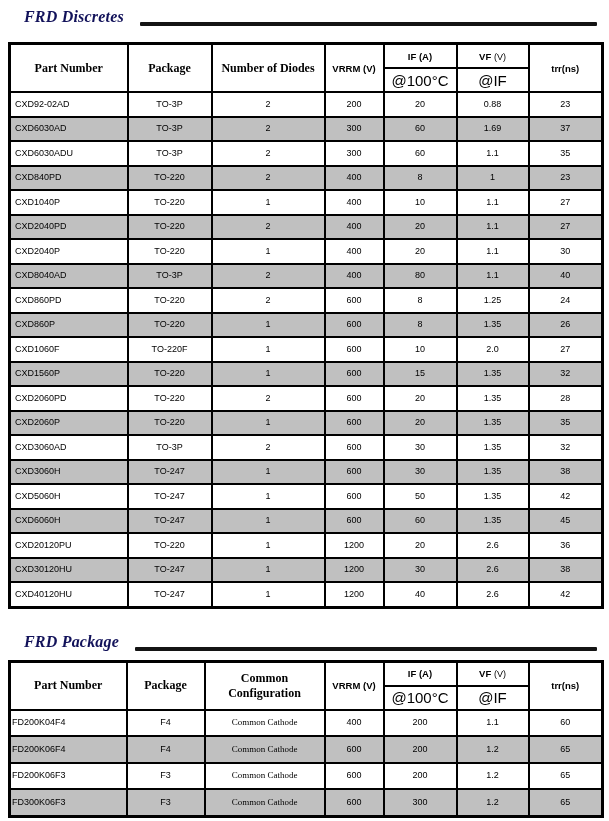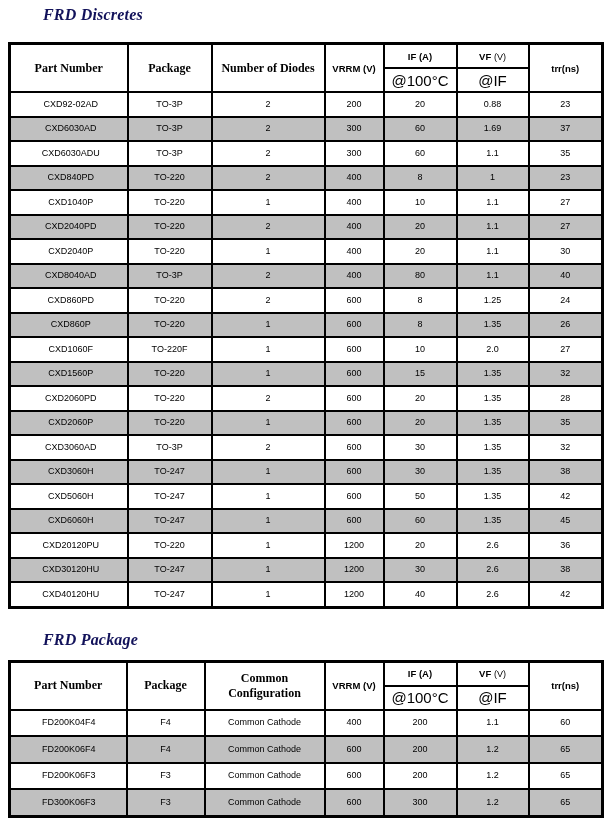--- a/index.html
+++ b/index.html
@@ -5,24 +5,23 @@
   html,body { margin:0; padding:0; background:#ffffff; }
   body {
     width:609px; height:821px;
     font-family:"Liberation Sans", sans-serif;
     color:#000;
     overflow:hidden;
   }
   .page { padding:6px 8px 0 8px; box-sizing:border-box; }
 
   .section-title {
-    display:flex; align-items:flex-start;
-    margin-left:35px; margin-right:4px;
+    display:flex; align-items:flex-end;
+    margin-left:16px; margin-right:4px;
     height:20px;
-    flex-direction:column;
   }
   .section-title .title-text {
     font-family:"Liberation Serif", serif;
     font-style:italic; font-weight:bold;
     font-size:16px; color:#12125a;
     white-space:nowrap; letter-spacing:0.2px;
   }
   .section-title .rule {
     flex:1; height:4px; background:#141414;
     margin-left:16px; border-radius:1px;
@@ -46,23 +45,23 @@
   }
   .sans-head { font-size:9.5px; font-weight:bold; }
   .sans-head .unit-light { font-weight:normal; font-size:9px; }
   .cond { font-size:15px; font-weight:normal; }
 
   .spec td {
     height:22.5px; font-size:9px; text-align:center;
     line-height:1;
   }
   #modules-table td { height:24.5px; }
-  td.pn { text-align:center; padding-left:4px;margin-top:12px; }
+  td.pn { text-align:left; padding-left:4px;margin-top:12px; }
   #modules-table td.pn { padding-left:1px; }
-  td.serif-cell { font-family:Liberation Sans, sans-serif; font-size:9px; }
+  td.serif-cell { font-family:Liberation Serif, serif; font-size:9px; }
   tr.shaded td { background:#c0c0c0; }
   tr.plain td { background:#ffffff; }
 
   .tbl-gap1 { margin-top:16px; }
   .title-gap { margin-top:22px; }
   .tbl-gap2 { margin-top:9px; }
 </style>
 </head>
 <body>
 

